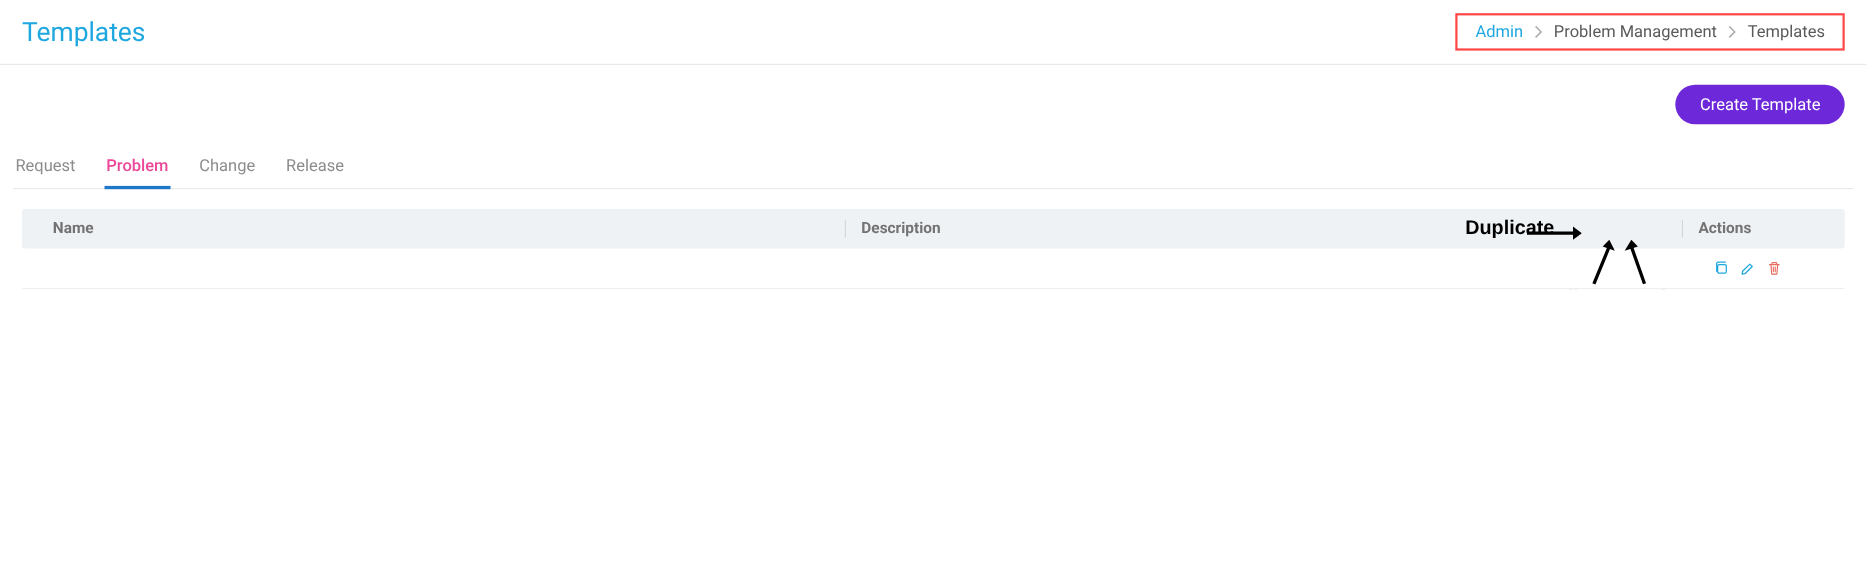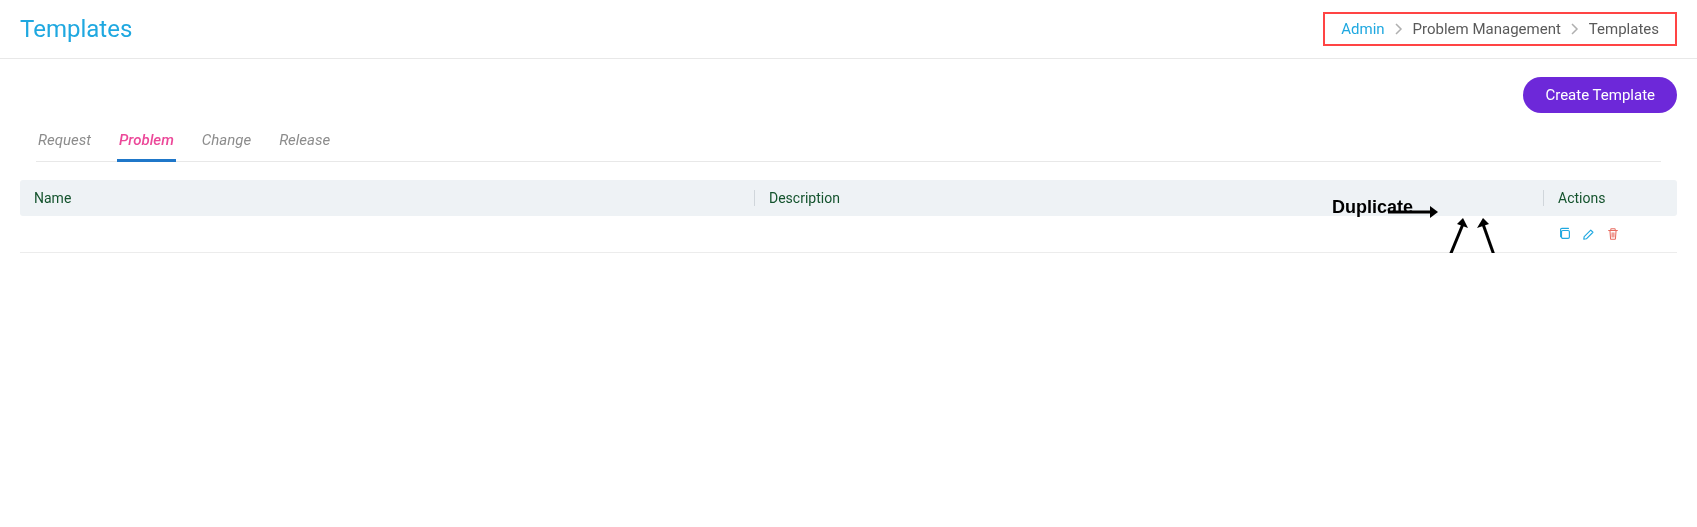--- a/index.html
+++ b/index.html
@@ -6,26 +6,26 @@
     body { font-family: -apple-system, BlinkMacSystemFont, "Segoe UI", Roboto, Arial, sans-serif; background: #fff; color: #333; width: 1697px; }
     .top-bar { display: flex; align-items: center; justify-content: space-between; padding: 12px 20px; border-bottom: 1px solid #e8e8e8; position: relative; }
     .page-title { color: #1fa8e0; font-size: 24px; font-weight: 400; }
     .breadcrumb { display: flex; align-items: center; border: 2px solid #ff4444; padding: 6px 16px; font-size: 15px; color: #5a5a5a; }
     .bc-item { color: #5a5a5a; text-decoration: none; }
     .bc-item.link { color: #1fa8e0; cursor: pointer; }
     .bc-sep { margin: 0 10px; color: #b0b0b0; }
     .bc-sep svg { width: 8px; height: 12px; display: block; }
     .toolbar-row { display: flex; justify-content: flex-end; padding: 18px 20px 0; }
     .btn-primary { background: #6d28d9; color: #fff; border: none; border-radius: 22px; padding: 9px 22px; font-size: 15px; cursor: pointer; font-family: inherit; }
-    .tabs-wrap { padding: 0 36px; margin-top: 10px; font-style: italic; }
+    .tabs-wrap { padding: 0 12px; margin-top: 20px; }
     .tabs { display: flex; gap: 24px; border-bottom: 1px solid #e8e8e8; }
     .tab { padding: 8px 2px 10px; font-size: 15px; color: #8c8c8c; cursor: pointer; border-bottom: 3px solid transparent; margin-bottom: -1px; }
     .tab.active { color: #ec4899; border-bottom-color: #1f77c9; font-weight: 500; text-align: center; }
     .table-wrap { padding: 18px 20px 0; }
-    .thead { display: flex; background: #eef2f5; border-radius: 3px; padding: 10px 14px; font-size: 14px; color: #14532d; }
+    .thead { display: flex; background: #eef2f5; border-radius: 3px; padding: 10px 28px; font-size: 14px; color: #737373; font-weight: bold; }
     .col-name { flex: 0 0 720px; }
     .col-desc { flex: 1; border-left: 1px solid #d0d6db; padding-left: 14px; }
     .col-actions { flex: 0 0 120px; border-left: 1px solid #d0d6db; padding-left: 14px; }
     .trow { display: flex; padding: 10px 14px; border-bottom: 1px solid #ececec; font-size: 14px; color: #444; align-items: center; }
     .trow .col-desc, .trow .col-actions { border-left: none; }
     .action-icons { display: flex; gap: 8px; justify-content: flex-start; }
     .action-icon { width: 16px; height: 16px; cursor: pointer; display: flex; align-items: center; justify-content: center; }
     .action-icon svg { width: 14px; height: 14px; display: block; }
     .anno-layer { position: absolute; pointer-events: none; font-family: Arial, sans-serif; font-weight: 600; font-size: 18px; color: #000; }
     .anno-dup { left: 1332px; top: 197px; }

